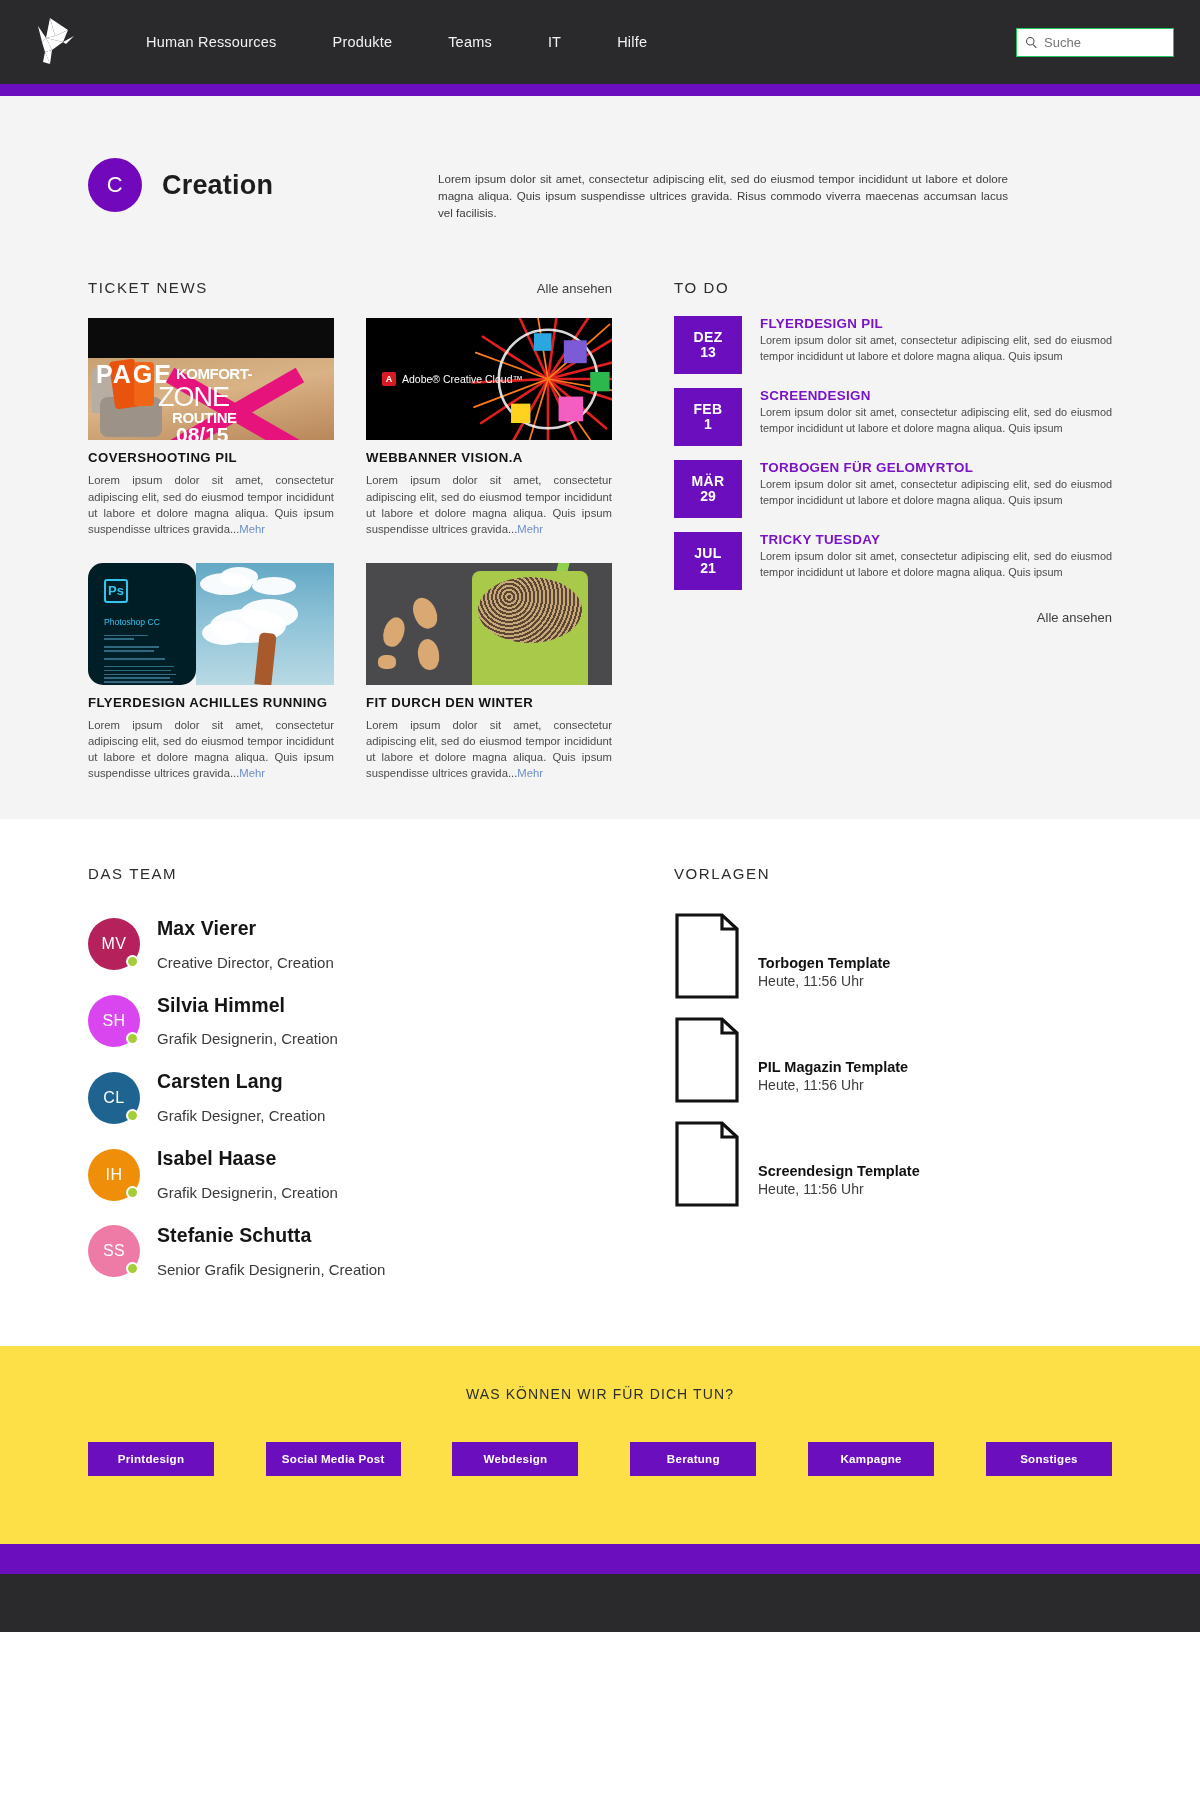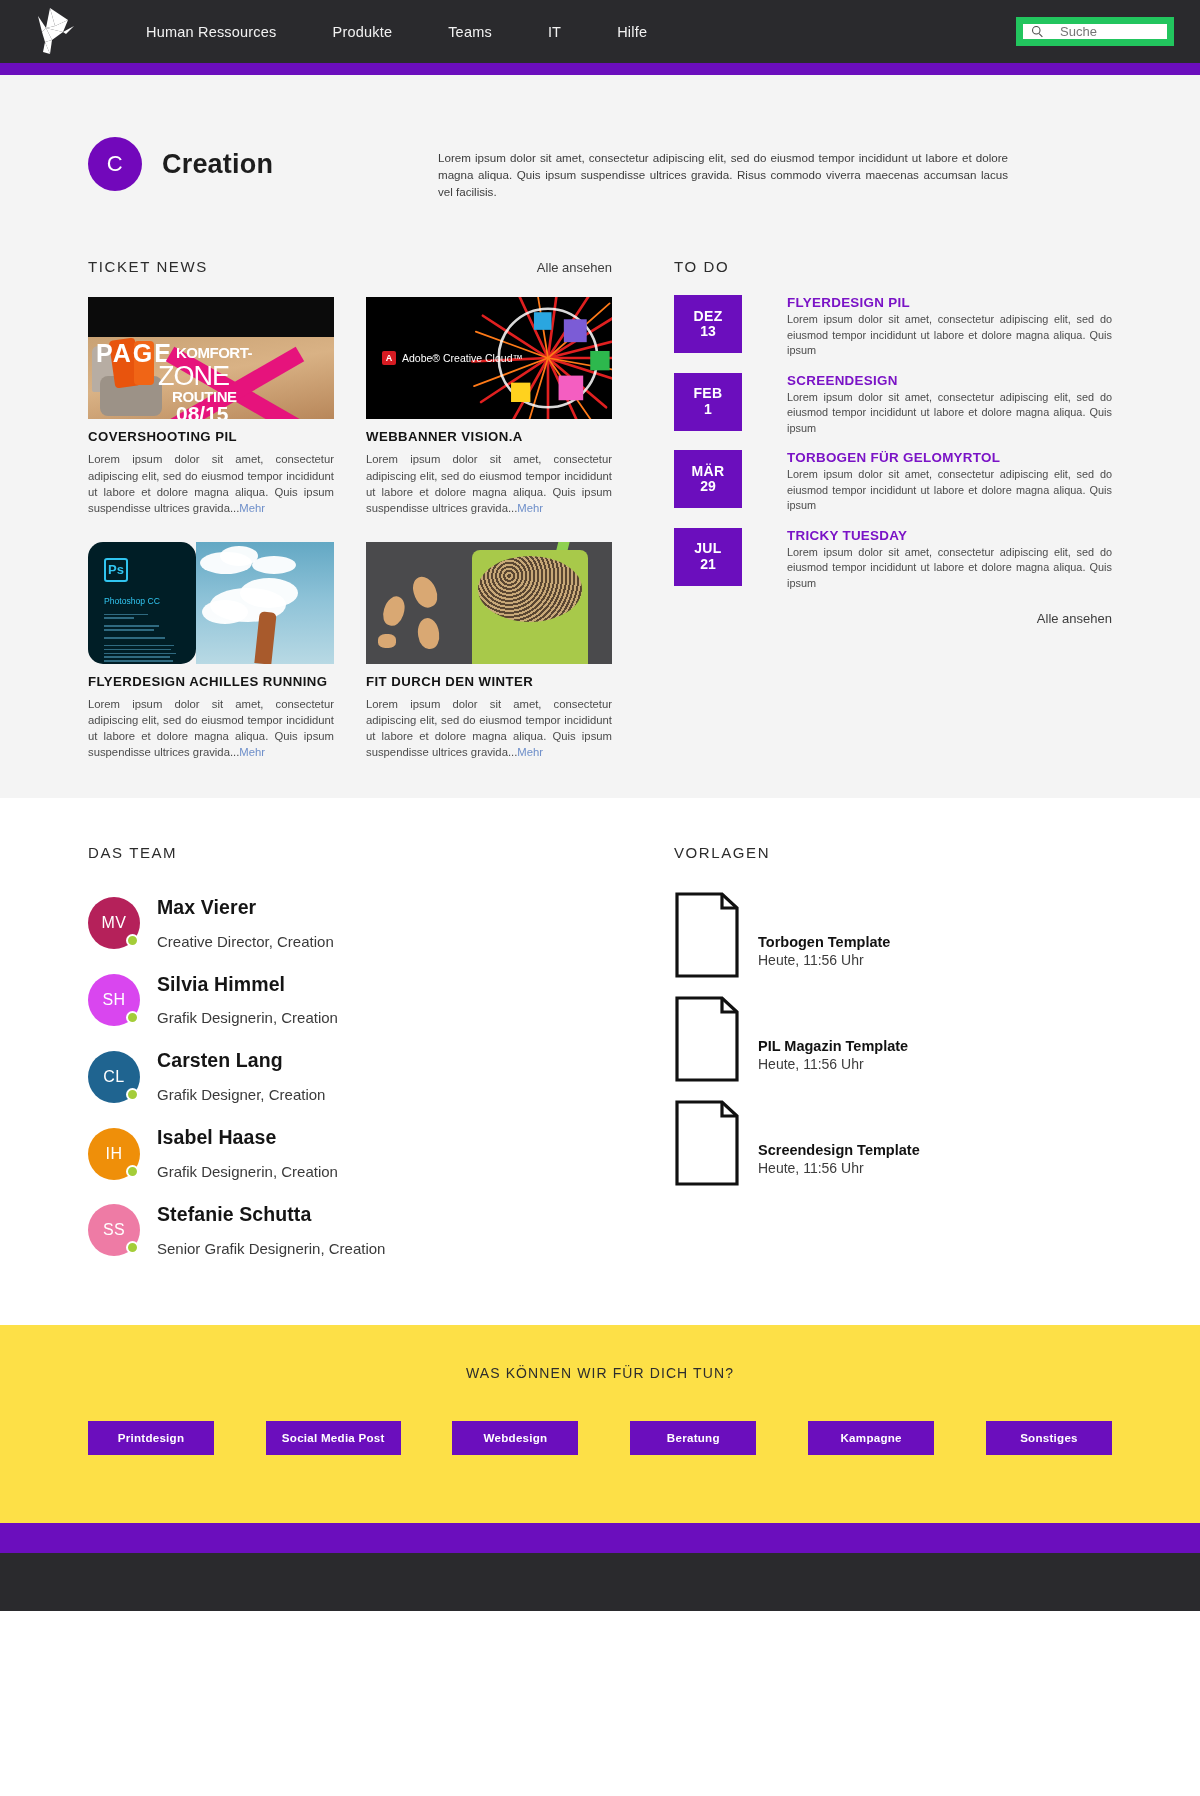--- a/index.html
+++ b/index.html
@@ -6,21 +6,21 @@
   html, body {
     width: 1200px;
     background: #ffffff;
     font-family: "Liberation Sans", sans-serif;
     -webkit-font-smoothing: antialiased;
   }
   body { width: 1200px; height: 1796px; overflow: hidden; position: relative; }
 
   
   .topbar {
-    height: 63px;
+    height: 84px;
     background: #2a2a2d;
     display: flex;
     align-items: center;
     padding: 0 26px 0 22px;
     position: relative;
   }
   .logo { width: 62px; height: 60px; flex: 0 0 62px; display: block; }
   .nav {
     display: flex;
     align-items: center;
@@ -33,25 +33,24 @@
     letter-spacing: .2px;
     text-decoration: none;
     padding: 6px 28px;
     white-space: nowrap;
   }
   .search-wrap {
     margin-left: auto;
     width: 158px;
     height: 29px;
     background: #fff;
-    border: 7px solid #22c55e;
+    border: 1px solid #22c55e;
     display: flex;
     align-items: center;
     padding: 0 8px;
-    gap: 10px;
   }
   .search-wrap svg { flex: 0 0 13px; margin-right: 6px; }
   .search-wrap input {
     border: 0; outline: 0; width: 100%;
     font-family: "Liberation Sans", sans-serif;
     font-size: 13px; color: #555;
   }
   .accent-bar { height: 12px; background: #6b0ebd; }
 
   
@@ -83,21 +82,21 @@
   .sec-link { font-size: 13px; color: #3d3d3d; text-decoration: none; }
 
   .news-grid { display: grid; grid-template-columns: 246px 246px; gap: 26px 32px; }
   .card-img { width: 246px; height: 122px; overflow: hidden; position: relative; display: block; }
   .card-title { font-size: 13.2px; font-weight: 700; color: #141414; letter-spacing: .45px; margin: 10px 0 7px; }
   .card-body { font-size: 11.3px; line-height: 1.42; color: #4c4c4c; text-align: justify; }
   .more { color: #6d8ec9; text-decoration: none; }
 
   
   .todo-head { font-size: 15px; letter-spacing: 1.6px; color: #2c2c2c; margin-bottom: 20px; }
-  .todo-item { display: flex; margin-bottom: 14px; gap: 27px; }
+  .todo-item { display: flex; margin-bottom: 14px; }
   .todo-date {
     width: 68px; height: 58px; flex: 0 0 68px;
     background: #6b0ebd; color: #fff;
     display: flex; flex-direction: column; align-items: center; justify-content: center;
     line-height: 1.12;
   }
   .todo-mon { font-size: 14px; font-weight: 700; letter-spacing: .4px; }
   .todo-day { font-size: 14px; font-weight: 700; }
   .todo-txt { margin-left: 18px; flex: 1; }
   .todo-title { font-size: 13.4px; font-weight: 700; color: #7a13c6; letter-spacing: .3px; margin-bottom: 2px; }

